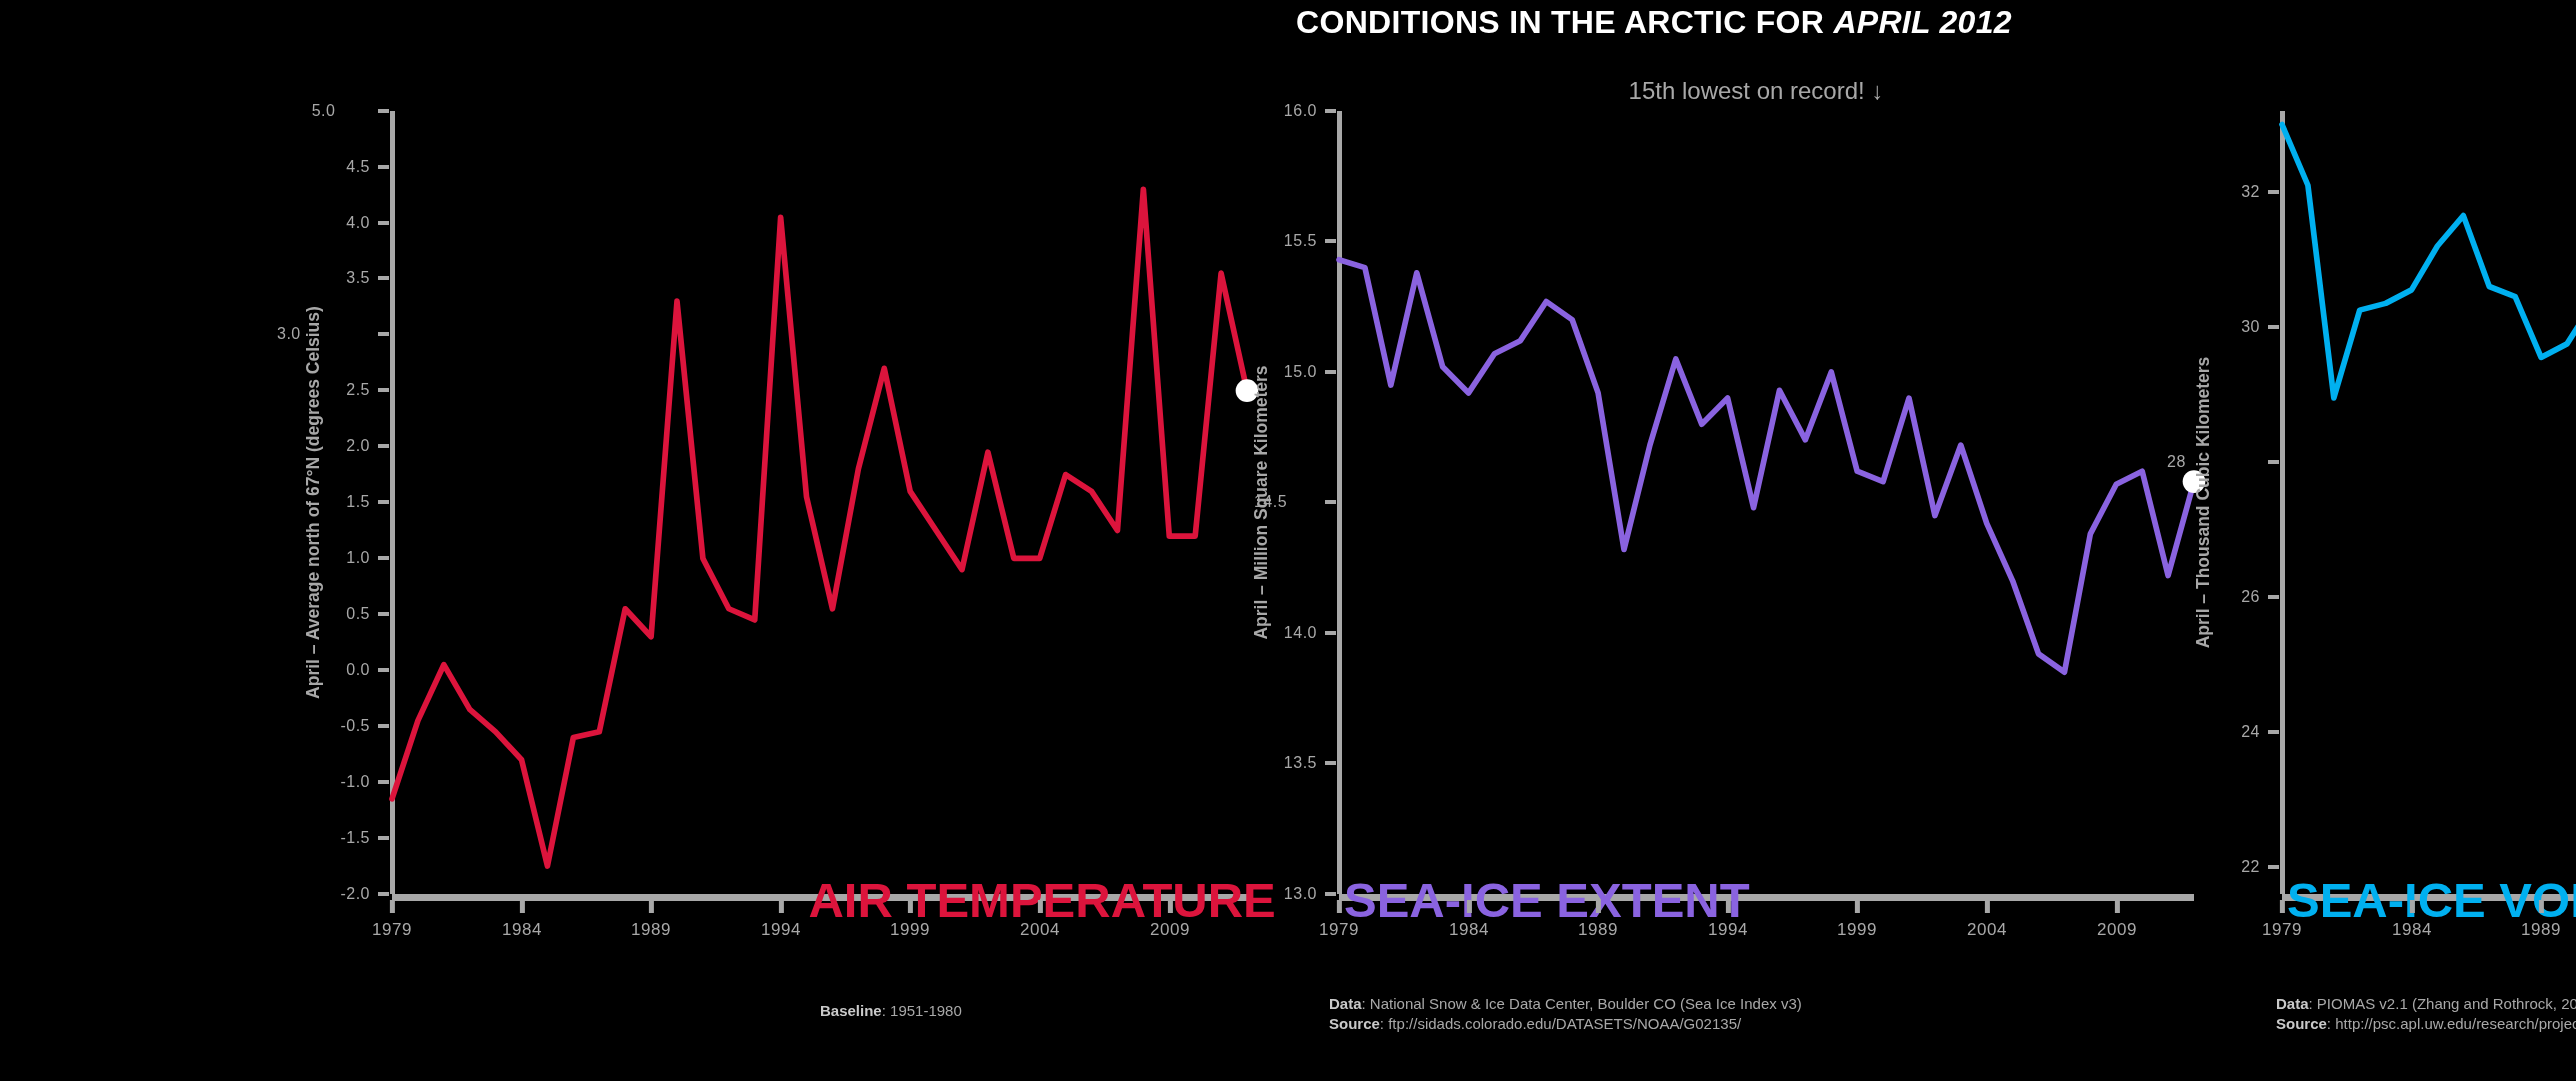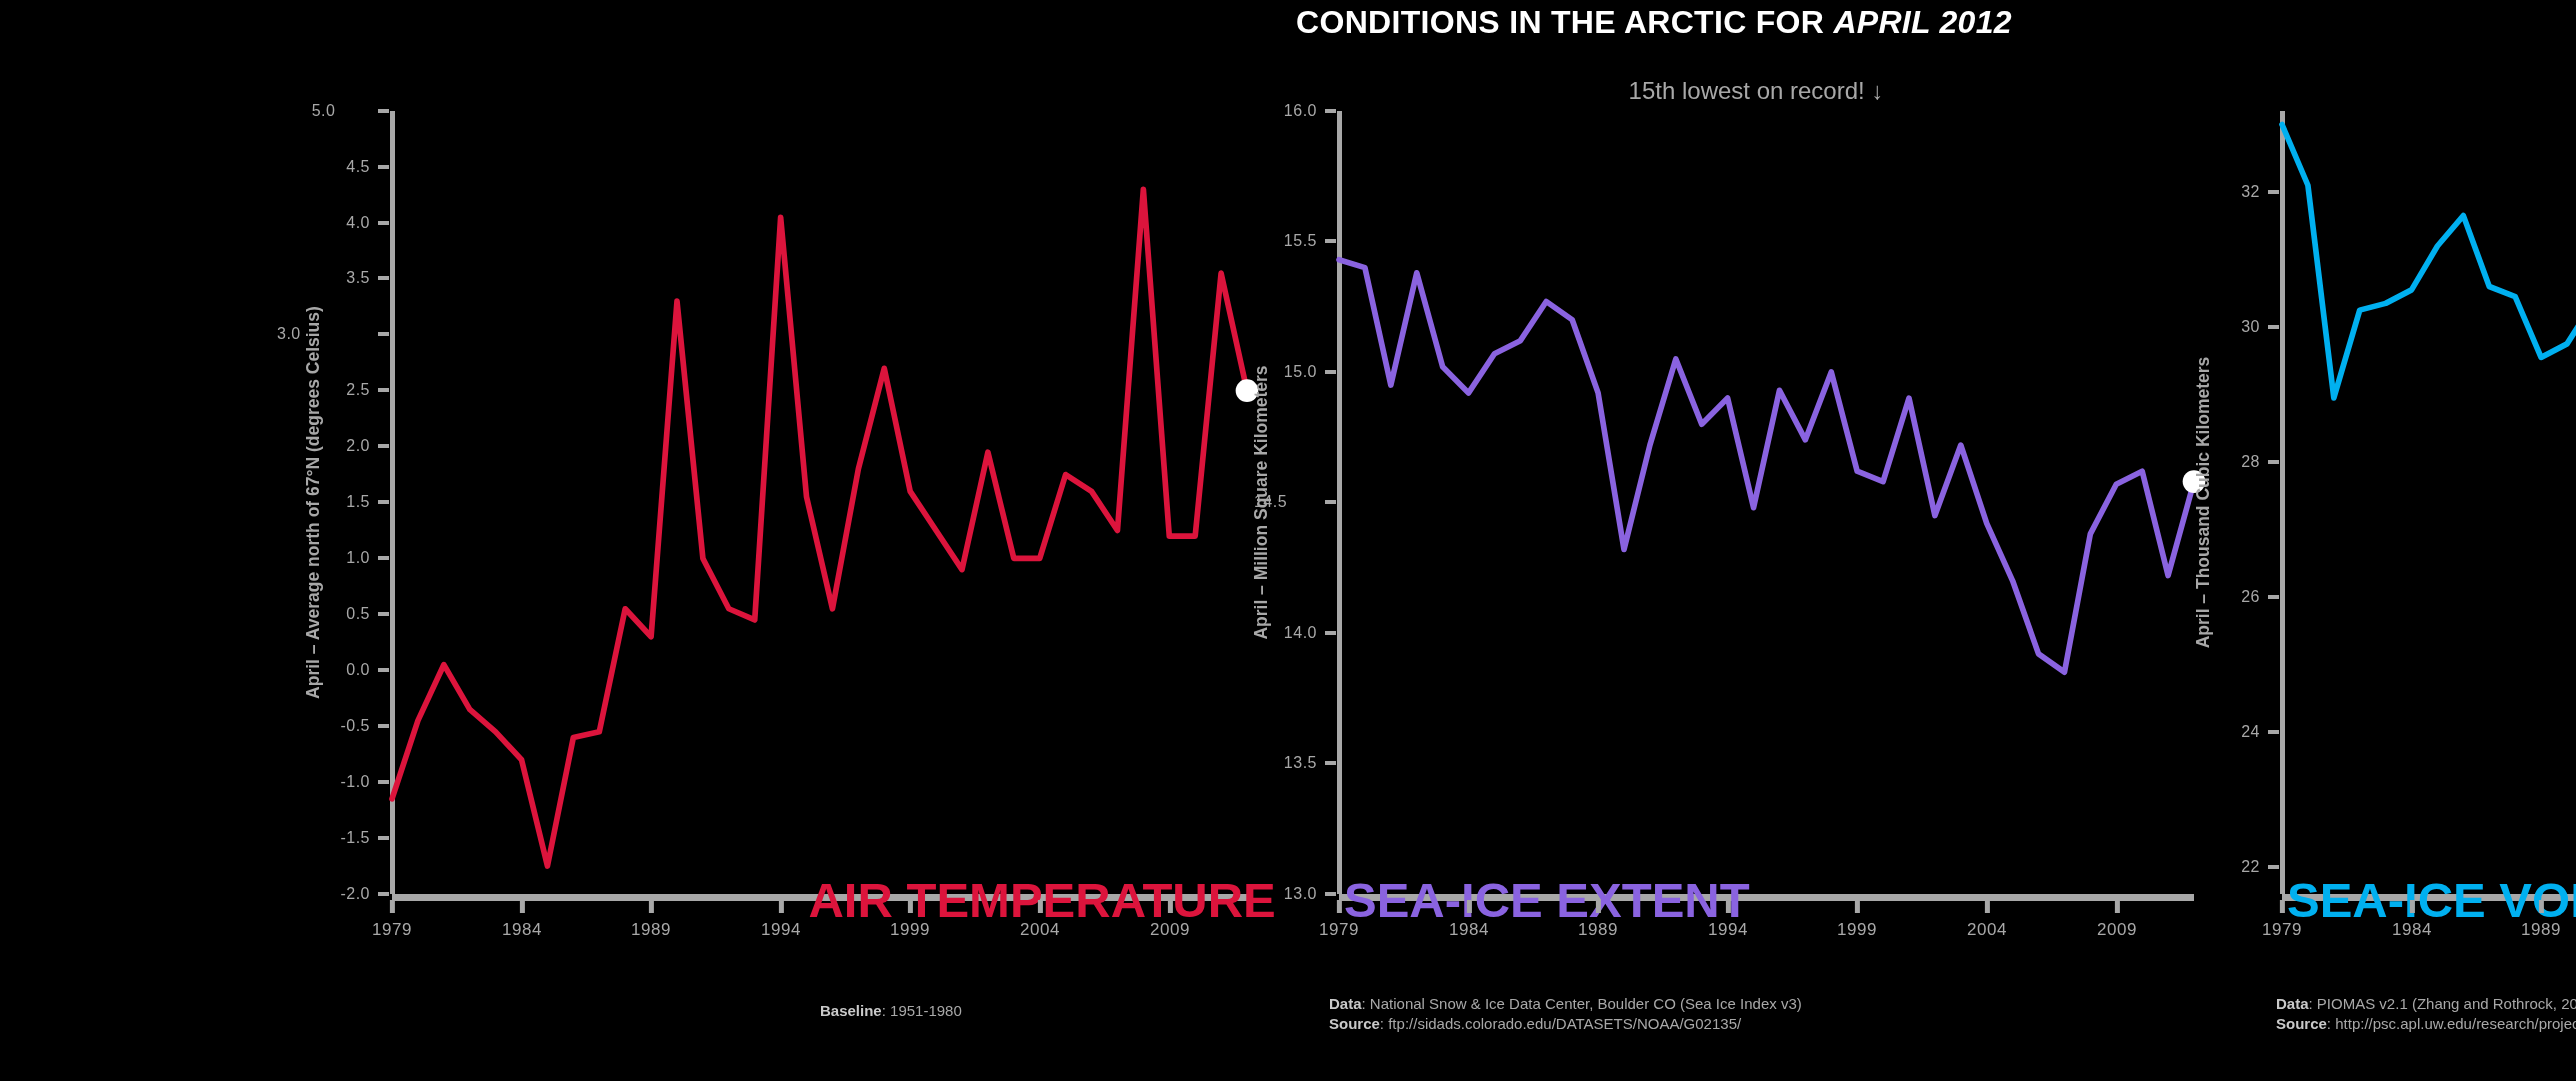--- a/index.html
+++ b/index.html
@@ -360,21 +360,21 @@
     <div class="ytick-wrap" style="top: 660px; left: 101px;">
       <div class="ytick" style="position: absolute; left: -12.4px; top: -2.1px;"></div>
       <div class="ytick-label" style="right: auto; left: -113px; width: 93px; text-align: right;">24</div>
     </div>
     <div class="ytick-wrap" style="top: 525px; left: 101px;">
       <div class="ytick" style="position: absolute; left: -12.4px; top: -2.1px;"></div>
       <div class="ytick-label" style="right: auto; left: -113px; width: 93px; text-align: right;">26</div>
     </div>
     <div class="ytick-wrap" style="top: 390px; left: 101px;">
       <div class="ytick" style="position: absolute; left: -12.4px; top: -2.1px;"></div>
-      <div class="ytick-label" style="right: auto; left: -113px; width: 93px; text-align: right;">28</div>
+      <div class="ytick-label" style="right: auto; left: -113px; width: 93px; text-align: left;">28</div>
     </div>
     <div class="ytick-wrap" style="top: 255px; left: 101px;">
       <div class="ytick" style="position: absolute; left: -12.4px; top: -2.1px;"></div>
       <div class="ytick-label" style="right: auto; left: -113px; width: 93px; text-align: right;">30</div>
     </div>
     <div class="ytick-wrap" style="top: 120px; left: 101px;">
       <div class="ytick" style="position: absolute; left: -12.4px; top: -2.1px;"></div>
       <div class="ytick-label" style="right: auto; left: -113px; width: 93px; text-align: right;">32</div>
     </div>
     <div class="xtick" style="left: 103px;"></div>

